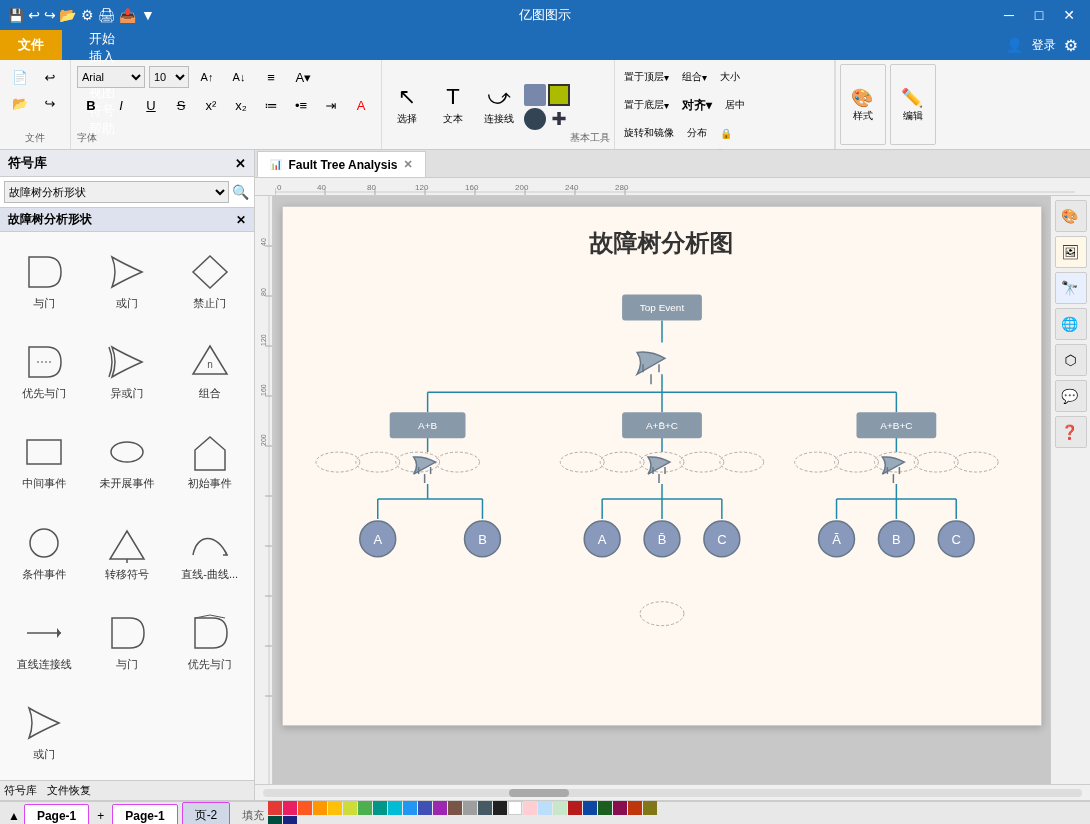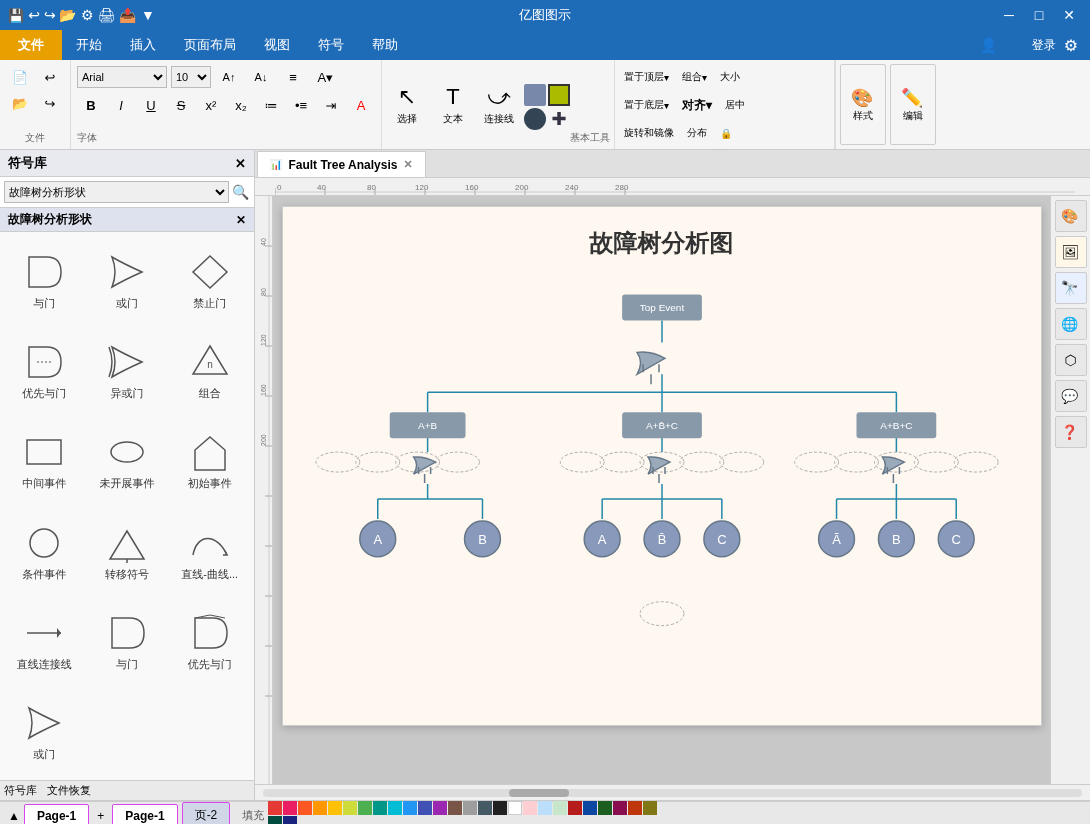--- a/index.html
+++ b/index.html
@@ -15,45 +15,45 @@
     #titlebar .left-icons { position: absolute; left: 8px; display: flex; align-items: center; gap: 4px; }
     #titlebar .left-icons span { color: white; font-size: 14px; cursor: pointer; }
 
     
     #menubar {
       height: 30px; background: #1e6bb8; display: flex; align-items: center;
     }
     #menubar .menu-file {
       background: #e8a000; color: white; padding: 0 18px; height: 100%; display: flex; align-items: center; font-size: 13px; font-weight: bold; cursor: pointer;
     }
-    #menubar .menu-items { display: flex; align-items: center; height: 100%; }
+    #menubar .menu-items { display: flex; align-items: center; height: 100%; flex-direction: column; }
     #menubar .menu-item { color: white; padding: 0 14px; height: 100%; display: flex; align-items: center; cursor: pointer; font-size: 13px; }
     #menubar .right-area { margin-left: auto; display: flex; align-items: center; gap: 8px; padding-right: 12px; }
-    #menubar .login-btn { color: white; font-size: 12px; cursor: pointer; margin-left: 26px; }
+    #menubar .login-btn { color: white; font-size: 12px; cursor: pointer; }
     #menubar .settings-icon { color: white; font-size: 16px; cursor: pointer; }
 
     
     #toolbar {
       height: 90px; background: #f5f5f5; border-bottom: 1px solid #ccc;
       display: flex; align-items: stretch;
     }
     .toolbar-group {
       display: flex; flex-direction: column; align-items: center; padding: 4px 6px;
       border-right: 1px solid #ddd; min-width: 60px;
     }
     .toolbar-group-label {
       font-size: 10px; color: #666; margin-top: auto; padding-top: 2px;
     }
     .toolbar-row { display: flex; align-items: center; gap: 2px; }
     .tb-btn {
       width: 28px; height: 26px; background: transparent; border: 1px solid transparent;
       cursor: pointer; display: flex; align-items: center; justify-content: center;
       font-size: 13px; border-radius: 2px;
     }
-    .font-select { width: 90px; height: 22px; font-size: 11px; border: 1px solid #bbb; }
+    .font-select { width: 68px; height: 22px; font-size: 11px; border: 1px solid #bbb; }
     .size-select { width: 40px; height: 22px; font-size: 11px; border: 1px solid #bbb; }
     .toolbar-big-btn {
       width: 42px; height: 58px; background: transparent; border: 1px solid transparent;
       cursor: pointer; display: flex; flex-direction: column; align-items: center; justify-content: center;
       font-size: 10px; border-radius: 2px; gap: 2px;
     }
 
     
     #main { display: flex; height: calc(824px - 30px - 30px - 90px - 24px); }
 

